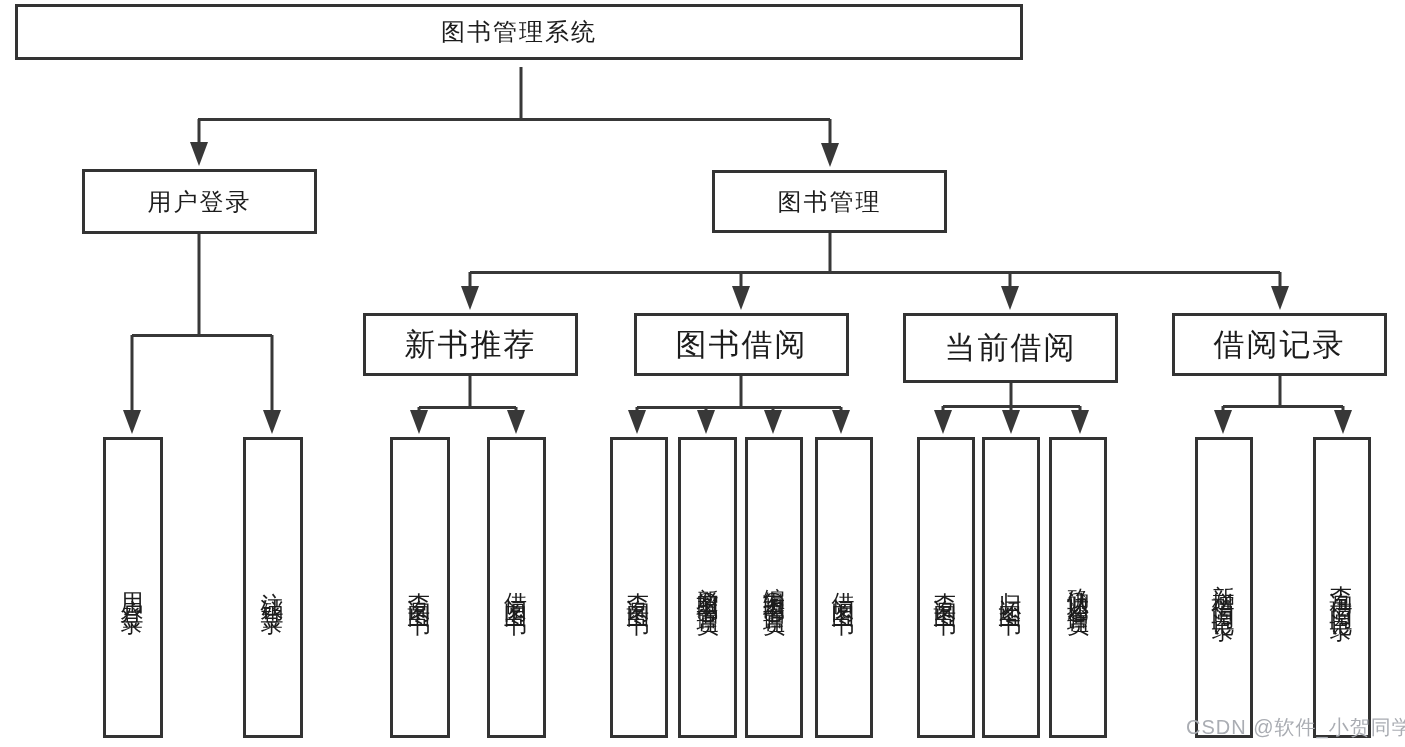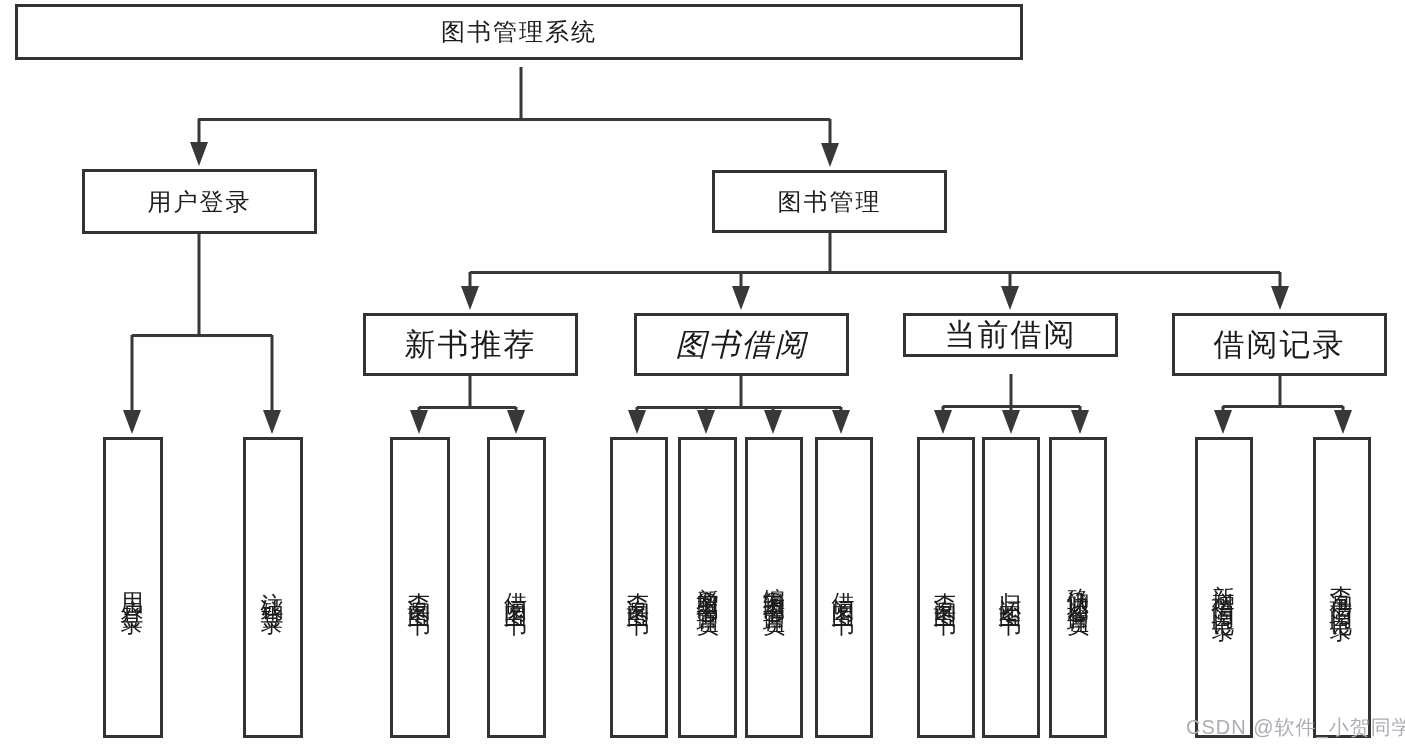--- a/index.html
+++ b/index.html
@@ -108,24 +108,24 @@
   <div class="box" style="left:82px; top:169px; width:235px; height:65px;">
     <span class="h-label">用户登录</span>
   </div>
   <div class="box" style="left:712px; top:170px; width:235px; height:63px;">
     <span class="h-label">图书管理</span>
   </div>
 
   <div class="box row3" style="left:363px; top:313px; width:215px; height:63px;">
     <span class="h-label">新书推荐</span>
   </div>
-  <div class="box row3" style="left:634px; top:313px; width:215px; height:63px;font-style:italic;">
+  <div class="box row3" style="left:634px; top:313px; width:215px; height:63px;">
     <span class="h-label">图书借阅</span>
   </div>
-  <div class="box row3" style="left:903px; top:313px; width:215px; height:44px;">
+  <div class="box row3" style="left:903px; top:313px; width:215px; height:70px;">
     <span class="h-label">当前借阅</span>
   </div>
   <div class="box row3" style="left:1172px; top:313px; width:215px; height:63px;">
     <span class="h-label">借阅记录</span>
   </div>
 
   <div class="box leaf" style="left:103px; top:437px; width:60px; height:301px;">
     <span>用户登录</span>
   </div>
   <div class="box leaf" style="left:243px; top:437px; width:60px; height:301px;">

